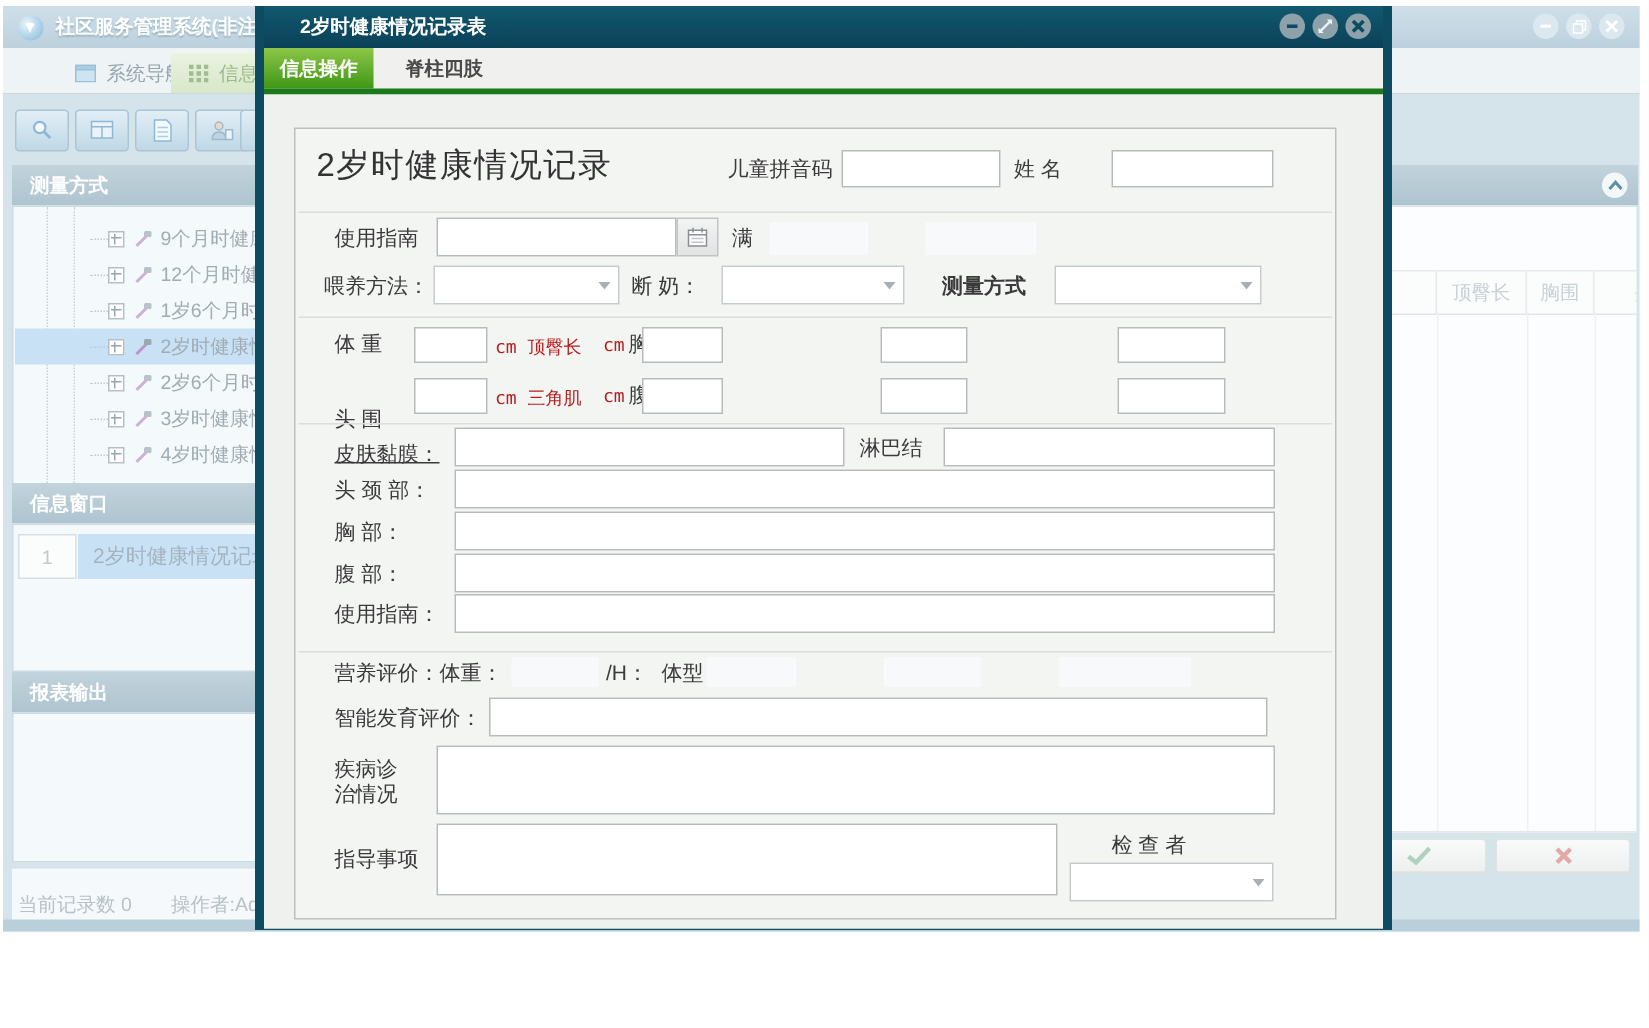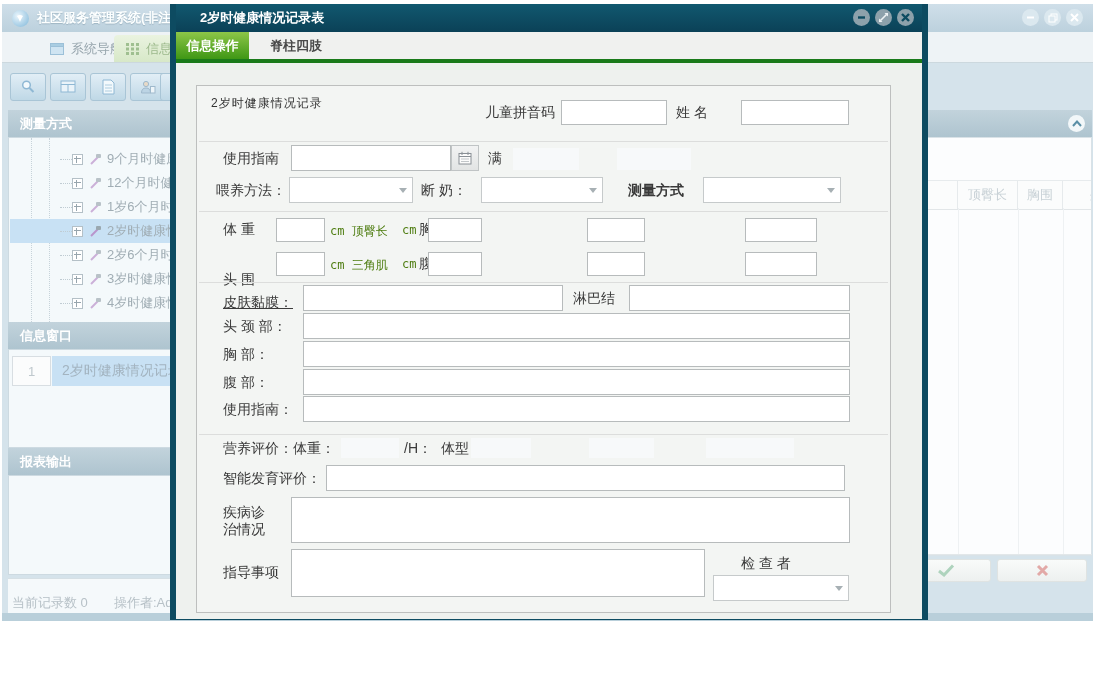--- a/index.html
+++ b/index.html
@@ -70,29 +70,29 @@
   .dlg-tabs{position:absolute;left:0;top:28px;right:0;height:27px;background:#f0f1ef;}
   .dlg-tab{position:absolute;top:0;height:27px;display:flex;align-items:center;justify-content:center;
         font-size:13px;font-weight:bold;}
   .dlg-tab.active{left:0;width:73px;background:linear-gradient(#8dc648,#3f9715);color:#ffffff;}
   .dlg-tab.idle{left:85px;width:70px;color:#4a4a4a;}
   .green-bar{position:absolute;left:0;top:55px;right:0;height:4px;background:#1a7a1a;}
   .dlg-body{position:absolute;left:0;top:59px;right:0;bottom:0;background:#eef1ee;}
   .form-box{position:absolute;left:20px;top:22px;width:695px;height:528px;background:#f3f5f3;
         border:1px solid #bdbfbe;box-sizing:border-box;}
   .lbl{position:absolute;font-size:14px;color:#3a3a3a;white-space:nowrap;}
-  .unit{position:absolute;font-size:12px;color:#4d7c0f;font-family:"DejaVu Sans Mono",monospace;white-space:nowrap;}
+  .unit{position:absolute;font-size:12px;color:#b91c1c;font-family:"DejaVu Sans Mono",monospace;white-space:nowrap;}
   .inp{position:absolute;background:#ffffff;border:1px solid #b7bbbc;box-sizing:border-box;
         font-family:inherit;font-size:13px;padding:0 3px;outline:none;}
   .ro{position:absolute;background:#f7f9fa;border:none;box-sizing:border-box;}
   .combo{position:absolute;background:#ffffff;border:1px solid #c6cacb;box-sizing:border-box;}
   .combo .arr{position:absolute;right:5px;top:50%;margin-top:-2px;width:0;height:0;
         border-left:4px solid transparent;border-right:4px solid transparent;border-top:5px solid #a7b0b4;}
   .divider{position:absolute;left:2px;right:2px;height:1px;background:#dcdddc;}
-  .heading{position:absolute;font-size:12px;color:#333333;letter-spacing:1px;white-space:nowrap;text-align:center;}
+  .heading{position:absolute;font-size:22px;color:#333333;letter-spacing:1px;white-space:nowrap;text-align:center;}
   .sliver{position:absolute;width:9px;height:18px;overflow:hidden;font-size:14px;color:#3a3a3a;}
   .cal-btn{position:absolute;width:28px;height:26px;background:linear-gradient(#f2f3f3,#e2e4e4);
         border:1px solid #c0c4c5;box-sizing:border-box;display:flex;align-items:center;justify-content:center;}
   .two-line{line-height:17px;}
 </style>
 </head>
 <body>
 
 <div class="page">
 

